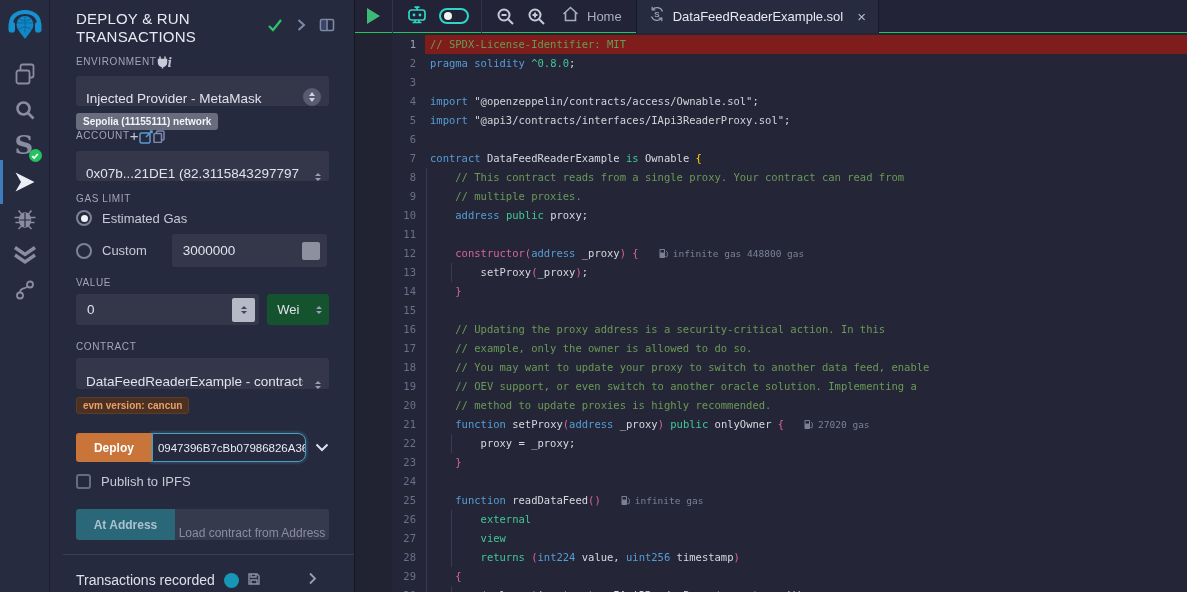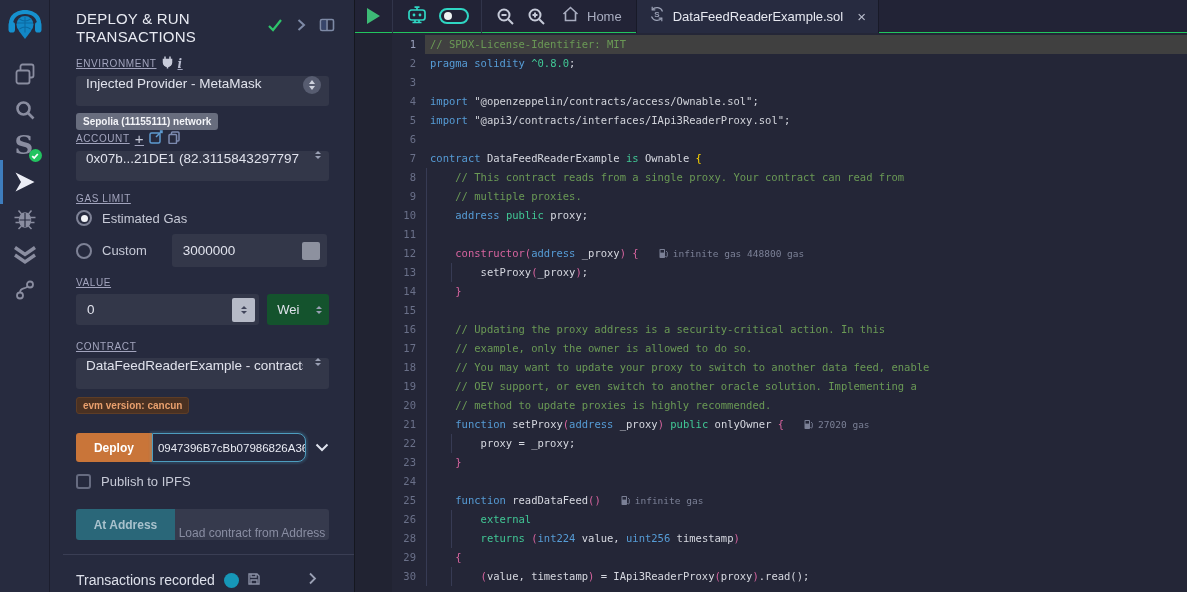--- a/index.html
+++ b/index.html
@@ -20,23 +20,23 @@
 
   
   #panel { position:absolute; left:50px; top:0; width:305px; height:592px;
     background:#262a3e; border-right:1px solid #15171f; z-index:4; }
   .p-inner { padding:10px 25px 0 26px; }
   .p-header { position:relative; }
   .p-title { color:#e8eaf2; font-size:15px; line-height:18px; font-weight:400;
     letter-spacing:.2px; width:185px; }
   .hdr-icons { position:absolute; right:-6px; top:8px; display:flex; gap:13px; align-items:center; }
   .lbl { margin-top:10px; font-size:10px; letter-spacing:.6px; color:#a2a4bd;
-    display:flex; align-items:center; gap:5px;text-decoration:underline; }
+    display:flex; align-items:flex-start; gap:0; }
   .sel { margin-top:5px; height:30px; background:#333749; border-radius:3px;
-    display:flex; align-items:flex-start; padding:0 8px 0 10px; cursor:pointer; position:relative;gap:12px; }
+    display:flex; align-items:flex-end; padding:0 8px 0 10px; cursor:pointer; position:relative;gap:12px; }
   .sel-text { color:#e0e2ec; font-size:13.5px; white-space:nowrap; overflow:hidden; flex:1; }
   .circle-stepper { width:18px; height:18px; border-radius:50%; background:#575c70; flex:none;
     display:flex; flex-direction:column; align-items:center; justify-content:center; gap:2px; }
   .tri-up { width:0; height:0; border-left:3.5px solid transparent; border-right:3.5px solid transparent;
     border-bottom:4px solid #cfd2dd; }
   .tri-down { width:0; height:0; border-left:3.5px solid transparent; border-right:3.5px solid transparent;
     border-top:4px solid #cfd2dd; }
   .mini-stepper { display:flex; flex-direction:column; gap:2px; align-items:center; flex:none; }
   .mini-stepper .tri-up { border-left-width:3px; border-right-width:3px; border-bottom:3.5px solid #9aa0b4; }
   .mini-stepper .tri-down { border-left-width:3px; border-right-width:3px; border-top:3.5px solid #9aa0b4; }
@@ -109,21 +109,21 @@
 
   #code { position:absolute; top:33px; left:0; right:0; bottom:0; background:#242637;
     padding-top:2px; overflow:hidden; }
   .glyph-strip { position:absolute; left:0; top:0; bottom:0; width:37px; background:#212332; }
   .code-row { display:flex; height:19px; position:relative; }
   .ln { flex:0 0 24px; margin-left:37px; text-align:right; color:#6a7089;
     font:10.5px "DejaVu Sans Mono", monospace; line-height:19px; }
   .code-row.hl .ln { color:#9aa0bc; }
   .lc { flex:1; position:relative; margin-left:9px; padding-left:5px; white-space:pre;
     font:10.5px "DejaVu Sans Mono", monospace; line-height:19px; }
-  .code-row.hl .lc { background:#404040; }
+  .code-row.hl .lc { background:#7f1d1d; }
   .guide { position:absolute; top:0; bottom:0; width:1px; background:#373b54; }
   .tok-cm{color:#6a9955} .tok-kw{color:#569cd6} .tok-md{color:#41c795}
   .tok-ct{color:#d7649f} .tok-b1{color:#ffd700} .tok-b2{color:#d7649f}
   .tok-st{color:#d2d4db} .tok-tx{color:#d6d8e0}
   .gas { display:inline-flex; align-items:center; gap:5px; margin-left:20px; height:19px;
     font-size:9.5px; color:#7b8096; font-family:"DejaVu Sans Mono", monospace; vertical-align:top; }
 </style>
 </head>
 <body>
 
@@ -486,20 +486,23 @@
         <span class="ln">25</span>
         <span class="lc"><span class="guide" style="left: 1px;"></span><span class="tok-tx">    </span><span class="tok-kw">function</span><span class="tok-tx"> readDataFeed</span><span class="tok-b2">()</span><span class="gas"><svg width="9" height="11" viewBox="0 0 9 11" fill="#7b8096">
               <rect x="0.5" y="1" width="5.5" height="9" rx="0.8"></rect>
               <rect x="1.5" y="2" width="3.5" height="2.6" fill="#242637"></rect>
               <path d="M7 3 L8.3 4.3 V8 a0.9 0.9 0 0 1 -1.8 0" stroke="#7b8096" stroke-width="0.9" fill="none"></path>
             </svg><span>infinite gas</span></span></span>
       </div><div class="code-row">
         <span class="ln">26</span>
         <span class="lc"><span class="guide" style="left: 1px;"></span><span class="guide" style="left: 26.3px;"></span><span class="tok-tx">        </span><span class="tok-md">external</span></span>
       </div><div class="code-row">
+        <span class="ln">27</span>
+        <span class="lc"><span class="guide" style="left: 1px;"></span><span class="guide" style="left: 26.3px;"></span><span class="tok-tx">        </span><span class="tok-md">view</span></span>
+      </div><div class="code-row">
         <span class="ln">28</span>
         <span class="lc"><span class="guide" style="left: 1px;"></span><span class="guide" style="left: 26.3px;"></span><span class="tok-tx">        </span><span class="tok-md">returns</span><span class="tok-tx"> </span><span class="tok-b2">(</span><span class="tok-kw">int224</span><span class="tok-tx"> value, </span><span class="tok-kw">uint256</span><span class="tok-tx"> timestamp</span><span class="tok-b2">)</span></span>
       </div><div class="code-row">
         <span class="ln">29</span>
         <span class="lc"><span class="guide" style="left: 1px;"></span><span class="tok-tx">    </span><span class="tok-b2">{</span></span>
       </div><div class="code-row">
         <span class="ln">30</span>
         <span class="lc"><span class="guide" style="left: 1px;"></span><span class="guide" style="left: 26.3px;"></span><span class="tok-tx">        </span><span class="tok-b2">(</span><span class="tok-tx">value, timestamp</span><span class="tok-b2">)</span><span class="tok-tx"> = IApi3ReaderProxy</span><span class="tok-b2">(</span><span class="tok-tx">proxy</span><span class="tok-b2">)</span><span class="tok-tx">.read();</span></span>
       </div><div style="display:contents"></div>
   </div>

